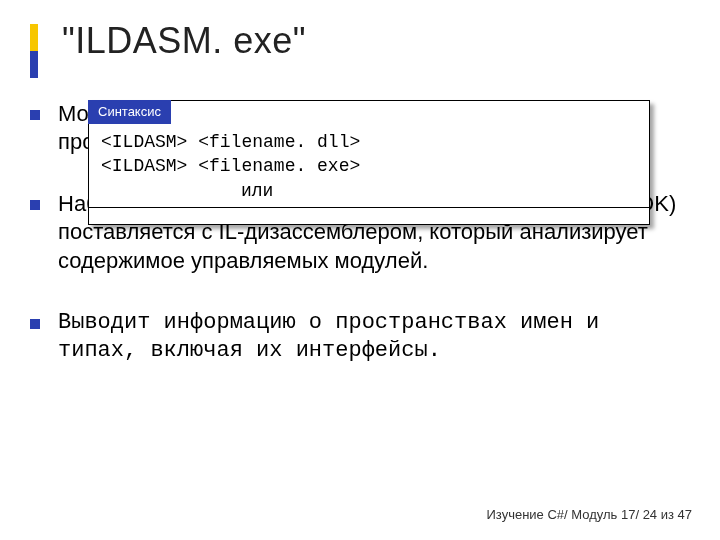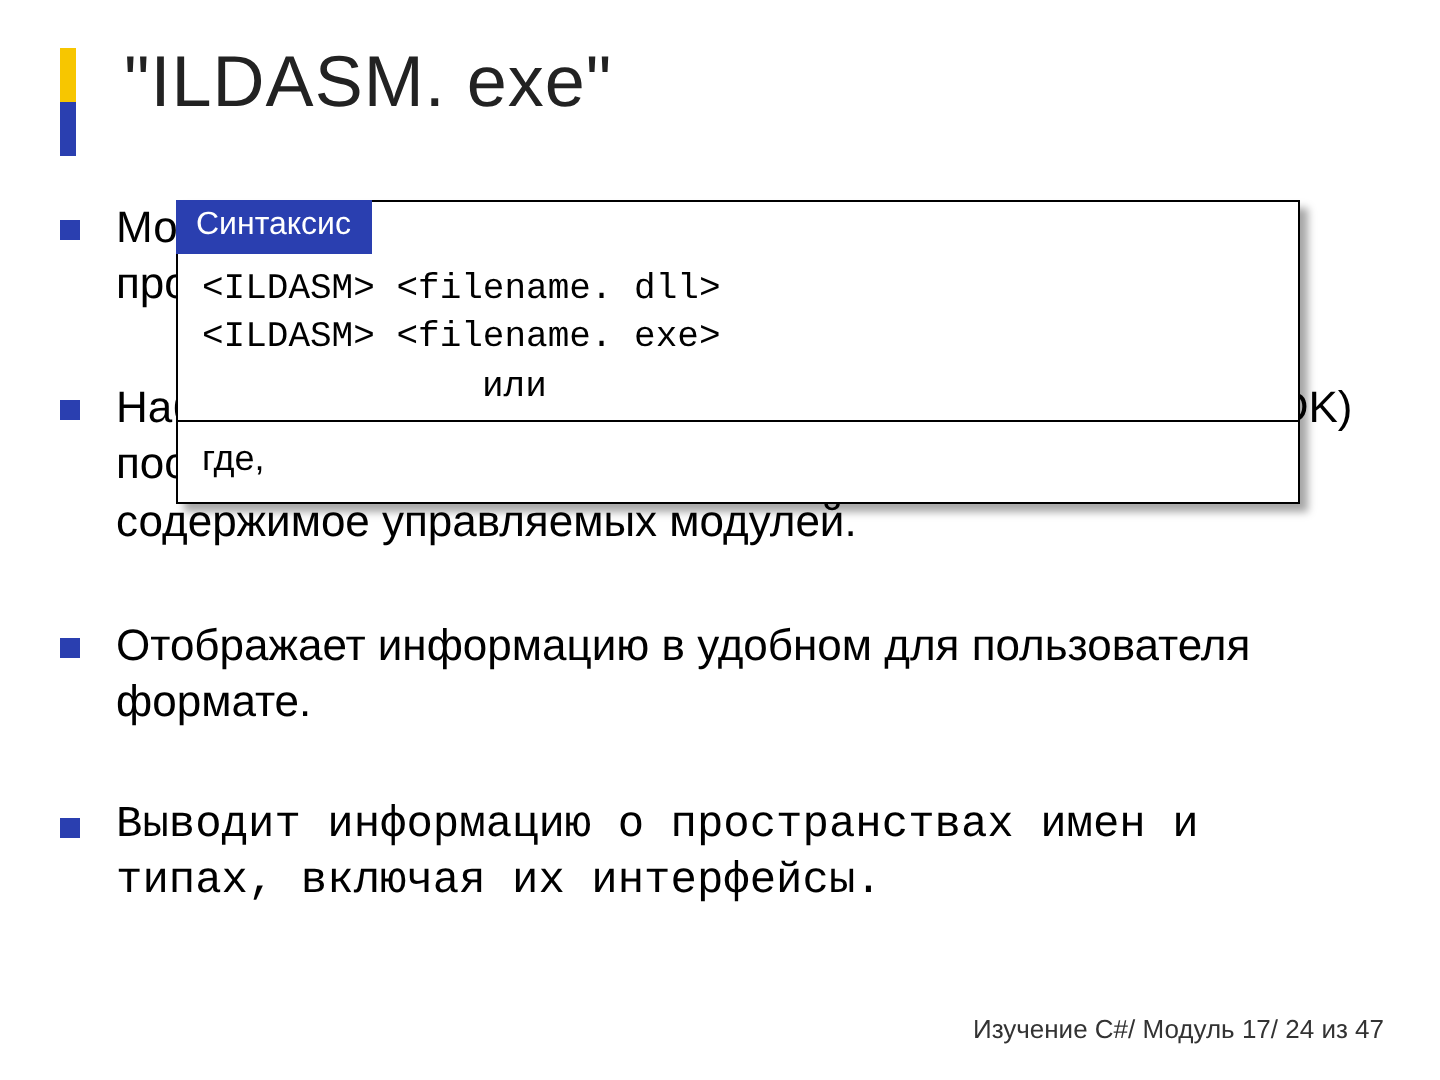--- a/index.html
+++ b/index.html
@@ -79,21 +79,21 @@
     width: 560px;
     background: #fff;
     border: 1.5px solid #000;
     box-shadow: 4px 4px 4px rgba(0,0,0,0.35);
     font-size: 16px;
   }
   .callout-header {
     background: #2a3fb0;
     color: #fff;
     padding: 4px 10px 5px 10px;
-    font-size: 16px;
+    font-size: 13px;
     display: inline-block;
     margin: -1px 0 0 -1px;
   }
   .callout-body {
     padding: 6px 12px 10px 12px;
     font-family: "Courier New", monospace;
     font-size: 18px;
     line-height: 1.35;
     color: #000;
   }
@@ -120,34 +120,29 @@
     <div class="bullet">
       <div class="bmark"></div>
       <div class="btext">Модуль — файл, содержащий метаданные типов и код промежуточного языка (Intermediate Language, IL).</div>
     </div>
     <div class="bullet">
       <div class="bmark"></div>
       <div class="btext">Набор инструментов .NET Framework SDK (Framework SDK) поставляется с IL-дизассемблером, который анализирует содержимое управляемых модулей.</div>
     </div>
     <div class="bullet">
       <div class="bmark"></div>
-      <div class="btext">Отображает информацию в удобном для пользователя формате.</div>
-    </div>
-    <div class="bullet">
-      <div class="bmark"></div>
       <div class="btext">Выводит информацию о пространствах имен и типах, включая их интерфейсы.</div>
     </div>
   </div>
 
   <div class="callout">
     <div class="callout-header">Синтаксис</div>
     <div class="callout-body">
       <div>&lt;ILDASM&gt; &lt;filename. dll&gt;</div>
       <div>&lt;ILDASM&gt; &lt;filename. exe&gt;</div>
       <div style="padding-left:140px">или</div>
       <hr>
-      <div class="sans">где,</div>
     </div>
   </div>
 
   <div class="footer">Изучение C#/ Модуль 17/ 24 из 47</div>
 
 </div>
 
 </body></html>

